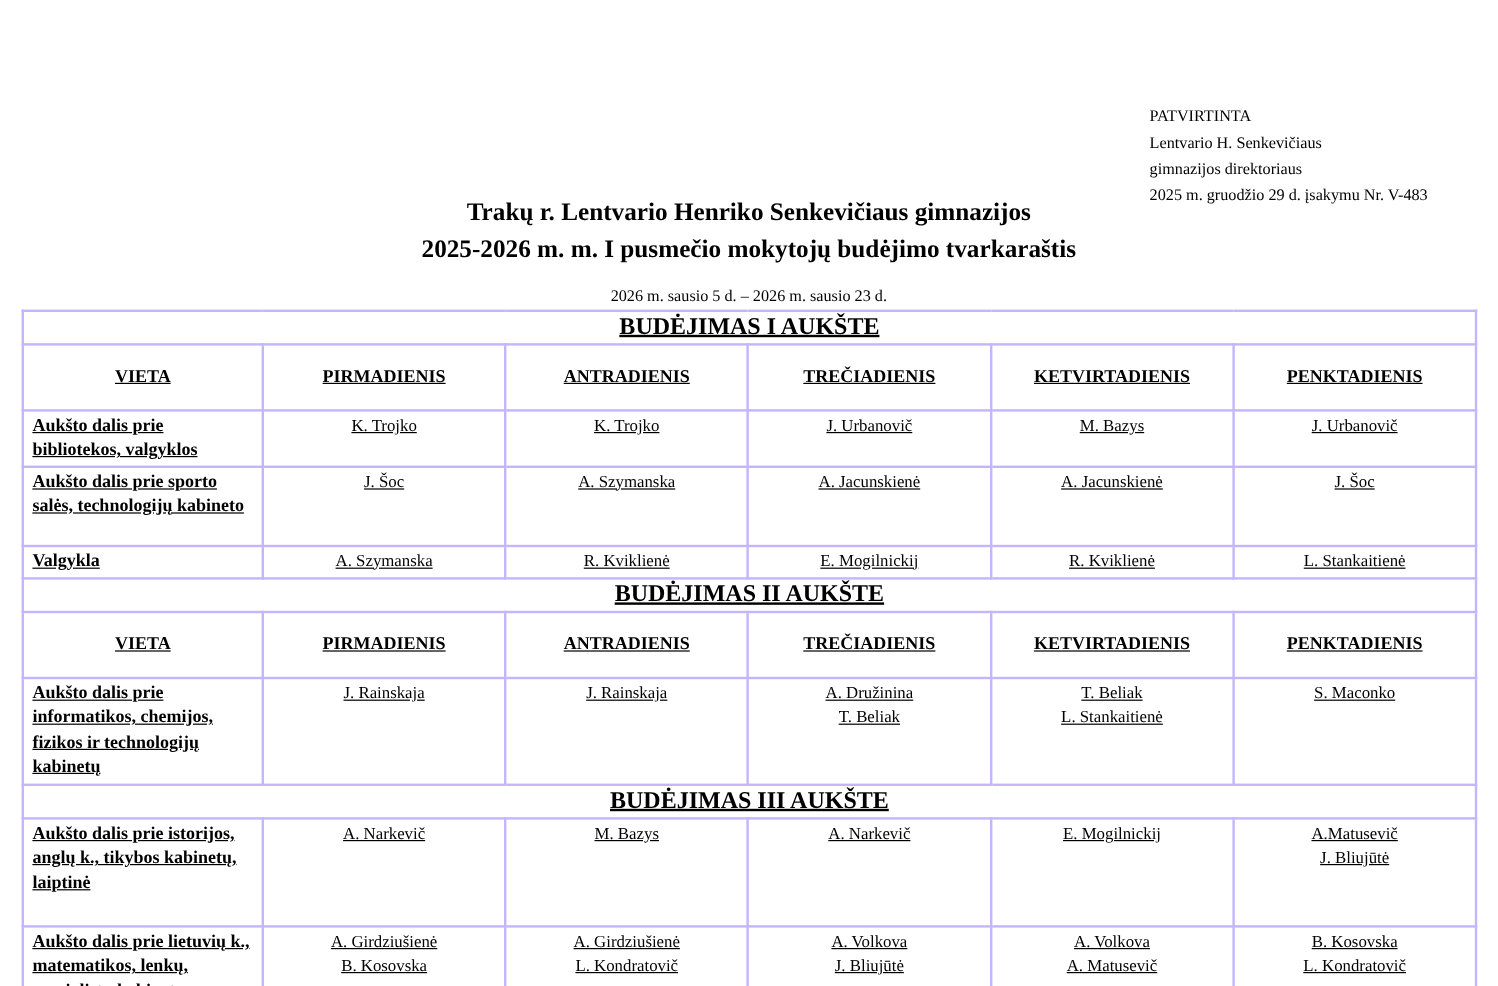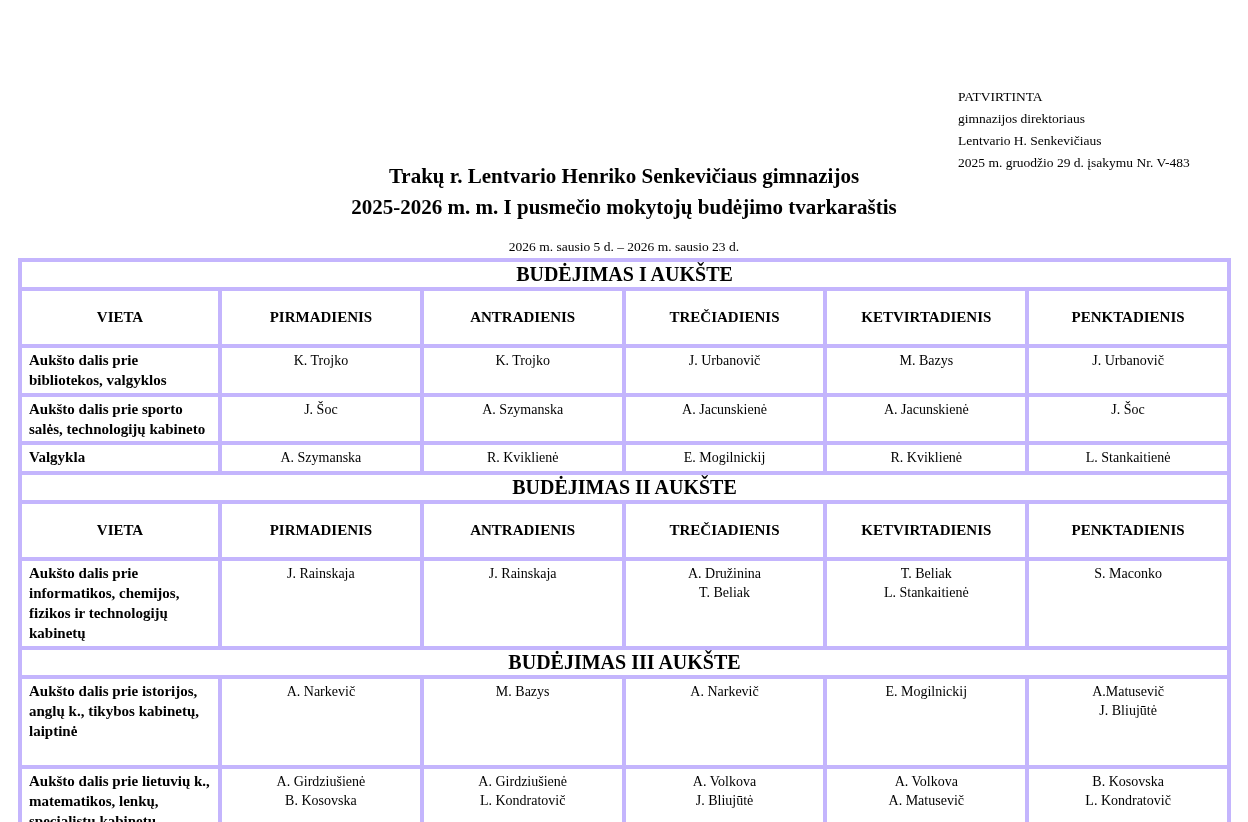--- a/index.html
+++ b/index.html
@@ -31,23 +31,24 @@
   .doc-subtitle { font-size: 13.5px; margin-top: 16px; }
 
   table.schedule {
     position: absolute;
     left: 18px; top: 258px;
     width: 1213px;
     border-collapse: collapse;
     table-layout: fixed;
   }
   table.schedule td {
-    border: 4px solid #c4b5fd;
+    border: 2px solid #c4b5fd;
     vertical-align: top;
     overflow: hidden;
+    text-decoration: underline;
   }
   td.section-header {
     text-align: center;
     font-weight: bold;
     font-size: 20px;
     height: 28px;
     vertical-align: middle;
     padding: 1px 0;
   }
   td.col-header {
@@ -72,22 +73,22 @@
     white-space: pre-line;
   }
 </style>
 </head>
 <body>
 
 <div class="page">
 
   <div class="approval">
     <div>PATVIRTINTA</div>
+    <div>Lentvario H. Senkevičiaus</div>
     <div>gimnazijos direktoriaus</div>
-    <div>Lentvario H. Senkevičiaus</div>
     <div>2025 m. gruodžio 29 d. įsakymu Nr. V-483</div>
   </div>
 
   <div class="titles">
     <div class="doc-title">Trakų r. Lentvario Henriko Senkevičiaus gimnazijos</div>
     <div class="doc-title">2025-2026 m. m. I pusmečio mokytojų budėjimo tvarkaraštis</div>
     <div class="doc-subtitle">2026 m. sausio 5 d. – 2026 m. sausio 23 d.</div>
   </div>
 
   <table class="schedule">
@@ -112,21 +113,21 @@
           <td class="col-header">PENKTADIENIS</td>
         </tr>
         <tr style="height: 46px; border-radius: 15px;">
           <td class="vieta-cell">Aukšto dalis prie bibliotekos, valgyklos</td>
           <td class="duty-cell">K. Trojko</td>
           <td class="duty-cell">K. Trojko</td>
           <td class="duty-cell">J. Urbanovič</td>
           <td class="duty-cell">M. Bazys</td>
           <td class="duty-cell">J. Urbanovič</td>
         </tr>
-        <tr style="height: 48px;">
+        <tr style="height: 66px;">
           <td class="vieta-cell">Aukšto dalis prie sporto salės, technologijų kabineto</td>
           <td class="duty-cell">J. Šoc</td>
           <td class="duty-cell">A. Szymanska</td>
           <td class="duty-cell">A. Jacunskienė</td>
           <td class="duty-cell">A. Jacunskienė</td>
           <td class="duty-cell">J. Šoc</td>
         </tr>
         <tr style="height: 25px;">
           <td class="vieta-cell">Valgykla</td>
           <td class="duty-cell">A. Szymanska</td>

